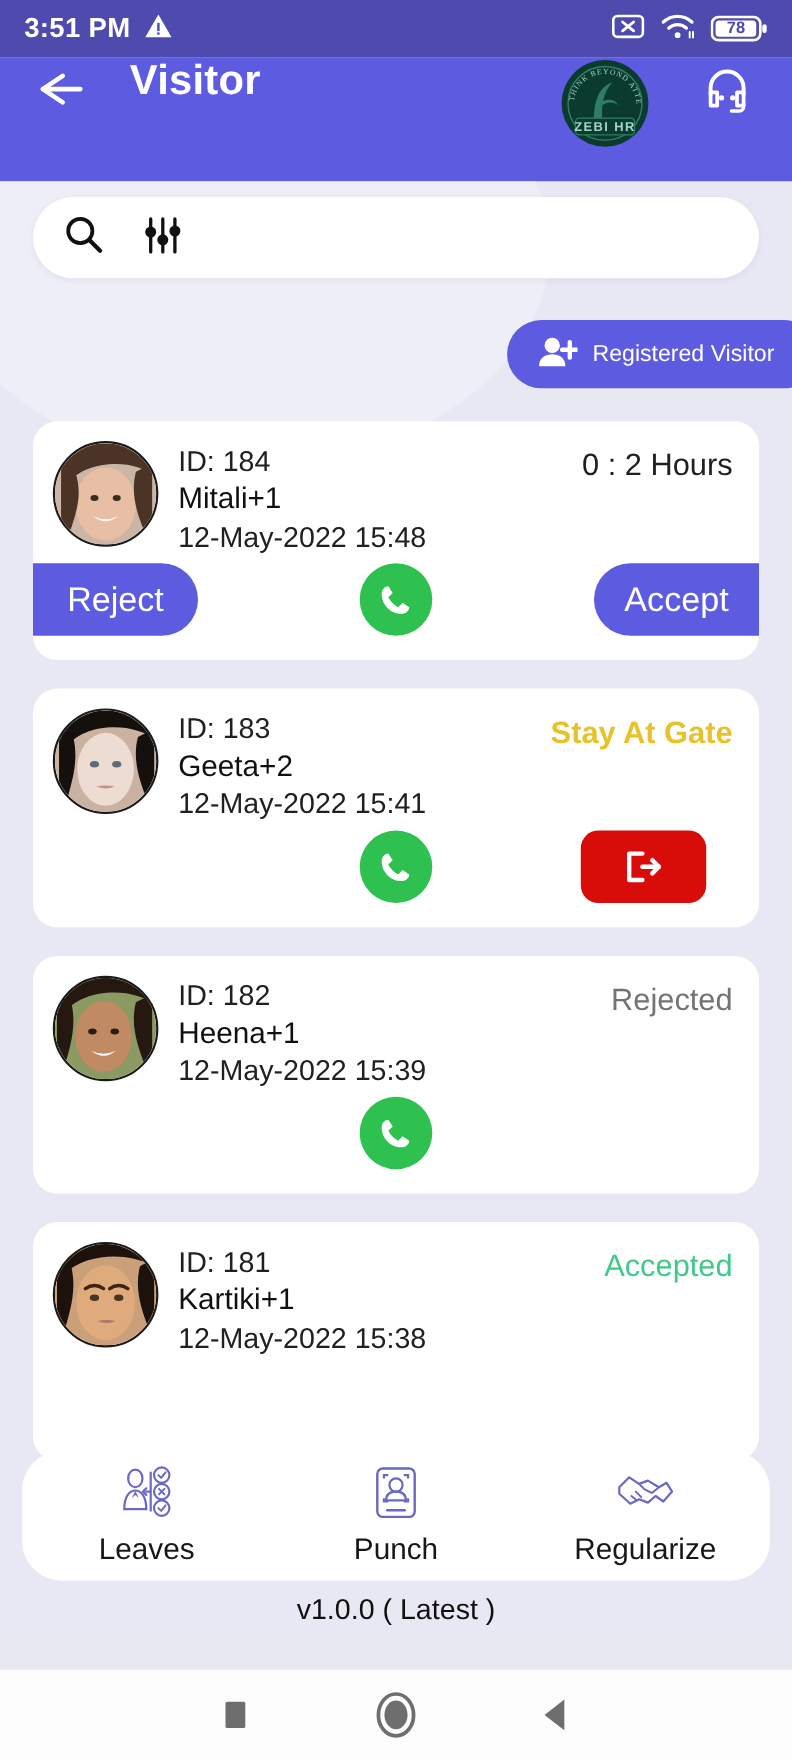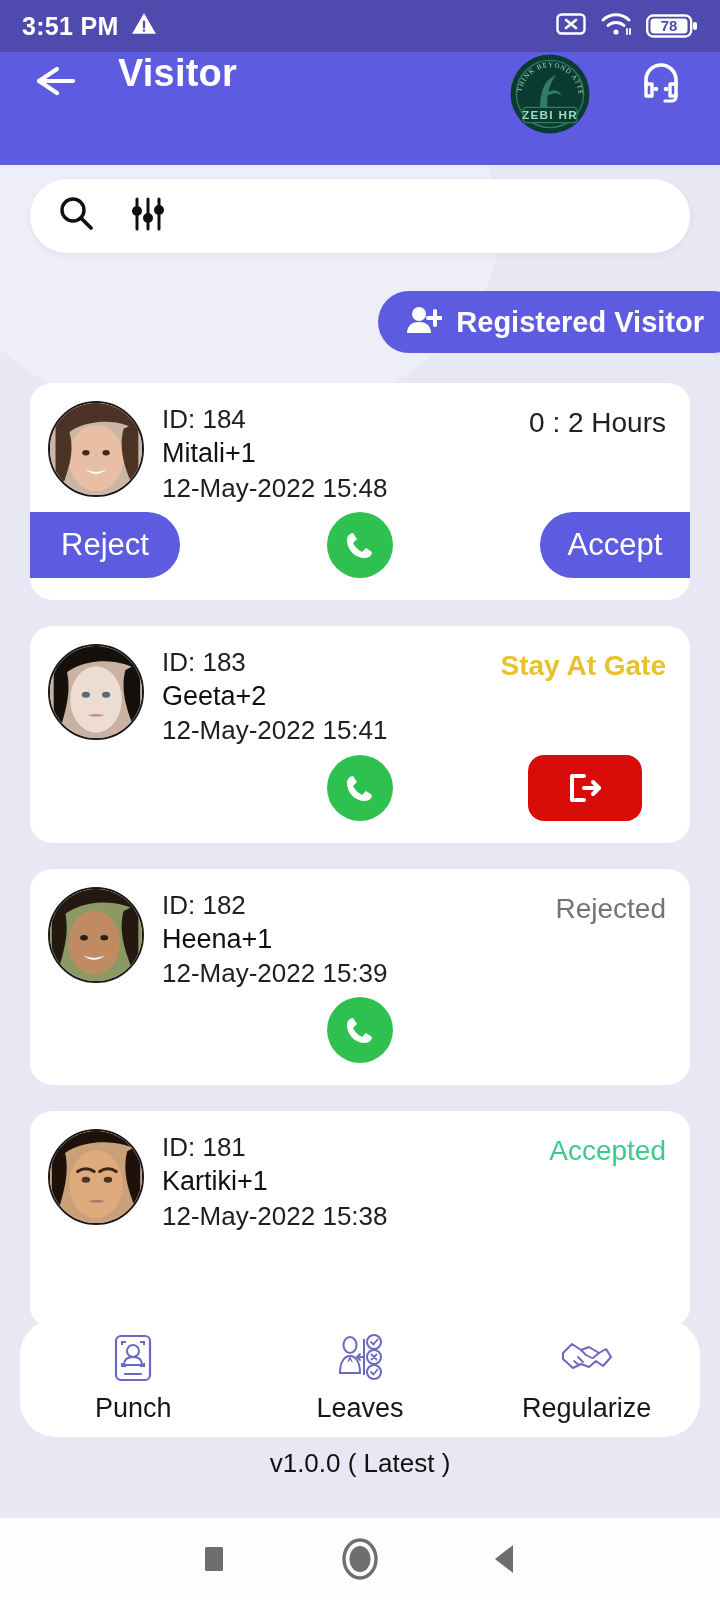--- a/index.html
+++ b/index.html
@@ -72,21 +72,21 @@
   .filter-icon { flex: 0 0 auto; margin-left: 18px; cursor: pointer; }
 
   
   .reg-row { position: relative; margin-top: 38px; height: 62px; }
   .reg-pill {
     position: absolute; right: -24px; top: 0; height: 62px;
     background: #5d5ce0; border-radius: 31px;
     display: flex; align-items: center; gap: 14px;
     padding: 0 40px 0 28px; cursor: pointer;
   }
-  .reg-label { color: #ffffff; font-size: 29px; font-weight: bold; white-space: nowrap; }
+  .reg-label { color: #ffffff; font-size: 21px; font-weight: normal; white-space: nowrap; }
 
   
   .cards { margin-top: 30px; }
   .vcard {
     position: relative; margin: 0 30px 26px 30px;
     background: #ffffff; border-radius: 22px; overflow: hidden;
   }
   .vcard-main { display: flex; padding: 18px 24px 0 18px; }
   .avatar {
     width: 96px; height: 96px; border-radius: 50%; flex: 0 0 auto;
@@ -380,32 +380,20 @@
             <div class="vdate">12-May-2022 15:38</div>
           </div>
           <div class="vstatus st-accepted">Accepted</div>
         </div>
         <div class="vactions"></div>
       </div>
 
     </div>
 
     <div class="bottomnav">
-      <div class="navitem">
-        <span>
-          <svg width="46" height="50" viewBox="0 0 46 50">
-            <rect x="6" y="3" width="34" height="44" rx="5" fill="none" stroke="#6b68c4" stroke-width="2.2"></rect>
-            <path d="M12 12 V9 H16 M30 9 H34 V12 M34 30 V33 H30 M16 33 H12 V30" fill="none" stroke="#6b68c4" stroke-width="2"></path>
-            <circle cx="23" cy="18" r="6" fill="none" stroke="#6b68c4" stroke-width="2"></circle>
-            <path d="M14 32 C14 26 18 24 23 24 C28 24 32 26 32 32 Z" fill="none" stroke="#6b68c4" stroke-width="2"></path>
-            <path d="M15 41 H31" stroke="#6b68c4" stroke-width="2.2" stroke-linecap="round"></path>
-          </svg>
-        </span>
-        <span class="navlabel">Punch</span>
-      </div>
       <div class="navitem">
         <span>
           <svg width="52" height="50" viewBox="0 0 52 50">
             <ellipse cx="16" cy="12" rx="6.5" ry="8" fill="none" stroke="#6b68c4" stroke-width="2"></ellipse>
             <path d="M6 40 C6 28 11 23 16 23 C21 23 26 28 26 40 Z" fill="none" stroke="#6b68c4" stroke-width="2"></path>
             <path d="M16 23 L13 30 L16 27 L19 30 Z" fill="#6b68c4"></path>
             <path d="M30 6 V42" stroke="#6b68c4" stroke-width="2"></path>
             <path d="M30 24 H25" stroke="#6b68c4" stroke-width="2"></path>
             <path d="M26 21 L23 24 L26 27" fill="none" stroke="#6b68c4" stroke-width="2" stroke-linecap="round" stroke-linejoin="round"></path>
             <circle cx="40" cy="9" r="7" fill="none" stroke="#6b68c4" stroke-width="2"></circle>
@@ -413,20 +401,32 @@
             <circle cx="40" cy="24" r="7" fill="none" stroke="#6b68c4" stroke-width="2"></circle>
             <path d="M37.5 21.5 L42.5 26.5 M42.5 21.5 L37.5 26.5" stroke="#6b68c4" stroke-width="1.8" stroke-linecap="round"></path>
             <circle cx="40" cy="39" r="7" fill="none" stroke="#6b68c4" stroke-width="2"></circle>
             <path d="M37 39 L39.5 41.5 L43.5 36.5" fill="none" stroke="#6b68c4" stroke-width="1.8" stroke-linecap="round" stroke-linejoin="round"></path>
           </svg>
         </span>
         <span class="navlabel">Leaves</span>
       </div>
       <div class="navitem">
         <span>
+          <svg width="46" height="50" viewBox="0 0 46 50">
+            <rect x="6" y="3" width="34" height="44" rx="5" fill="none" stroke="#6b68c4" stroke-width="2.2"></rect>
+            <path d="M12 12 V9 H16 M30 9 H34 V12 M34 30 V33 H30 M16 33 H12 V30" fill="none" stroke="#6b68c4" stroke-width="2"></path>
+            <circle cx="23" cy="18" r="6" fill="none" stroke="#6b68c4" stroke-width="2"></circle>
+            <path d="M14 32 C14 26 18 24 23 24 C28 24 32 26 32 32 Z" fill="none" stroke="#6b68c4" stroke-width="2"></path>
+            <path d="M15 41 H31" stroke="#6b68c4" stroke-width="2.2" stroke-linecap="round"></path>
+          </svg>
+        </span>
+        <span class="navlabel">Punch</span>
+      </div>
+      <div class="navitem">
+        <span>
           <svg width="56" height="50" viewBox="0 0 56 50">
             <path d="M4 20 L13 11 L22 17 L30 14 L40 20 L47 16 L52 24 L44 33 L37 28 L30 34 L22 31 L14 35 L4 26 Z" fill="none" stroke="#6b68c4" stroke-width="2" stroke-linejoin="round"></path>
             <path d="M22 17 L27 22 M27 22 L33 25 M19 24 L24 29 M15 28 L20 32" stroke="#6b68c4" stroke-width="1.8" stroke-linecap="round"></path>
             <path d="M40 20 L34 25" stroke="#6b68c4" stroke-width="1.8" stroke-linecap="round"></path>
           </svg>
         </span>
         <span class="navlabel">Regularize</span>
       </div>
     </div>
 

